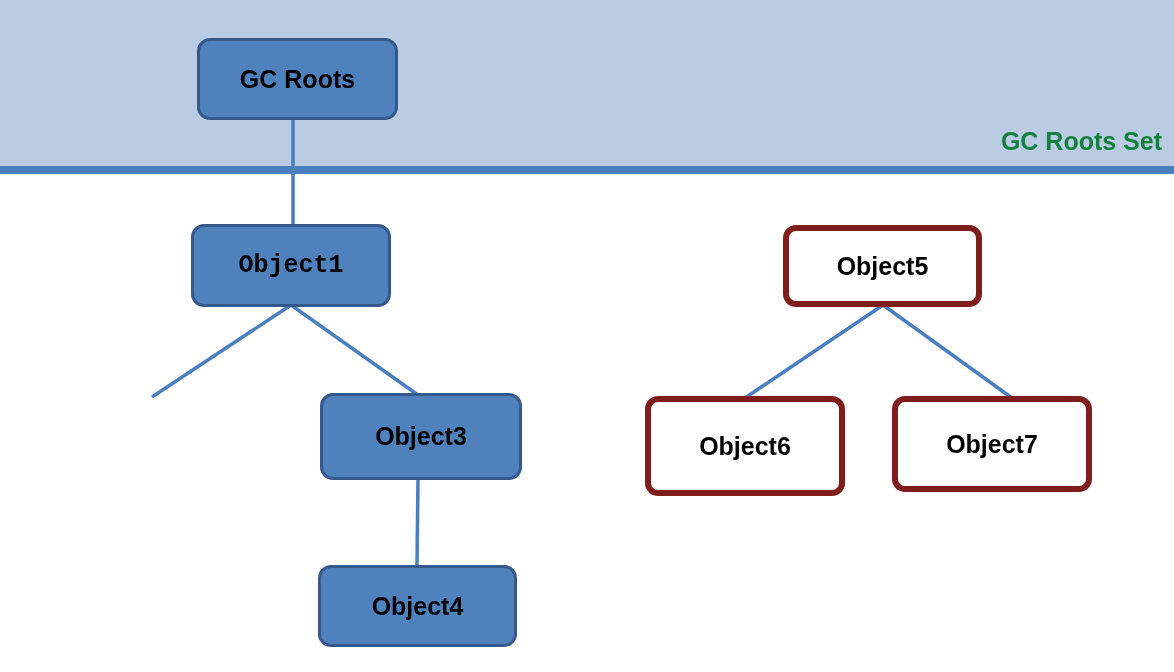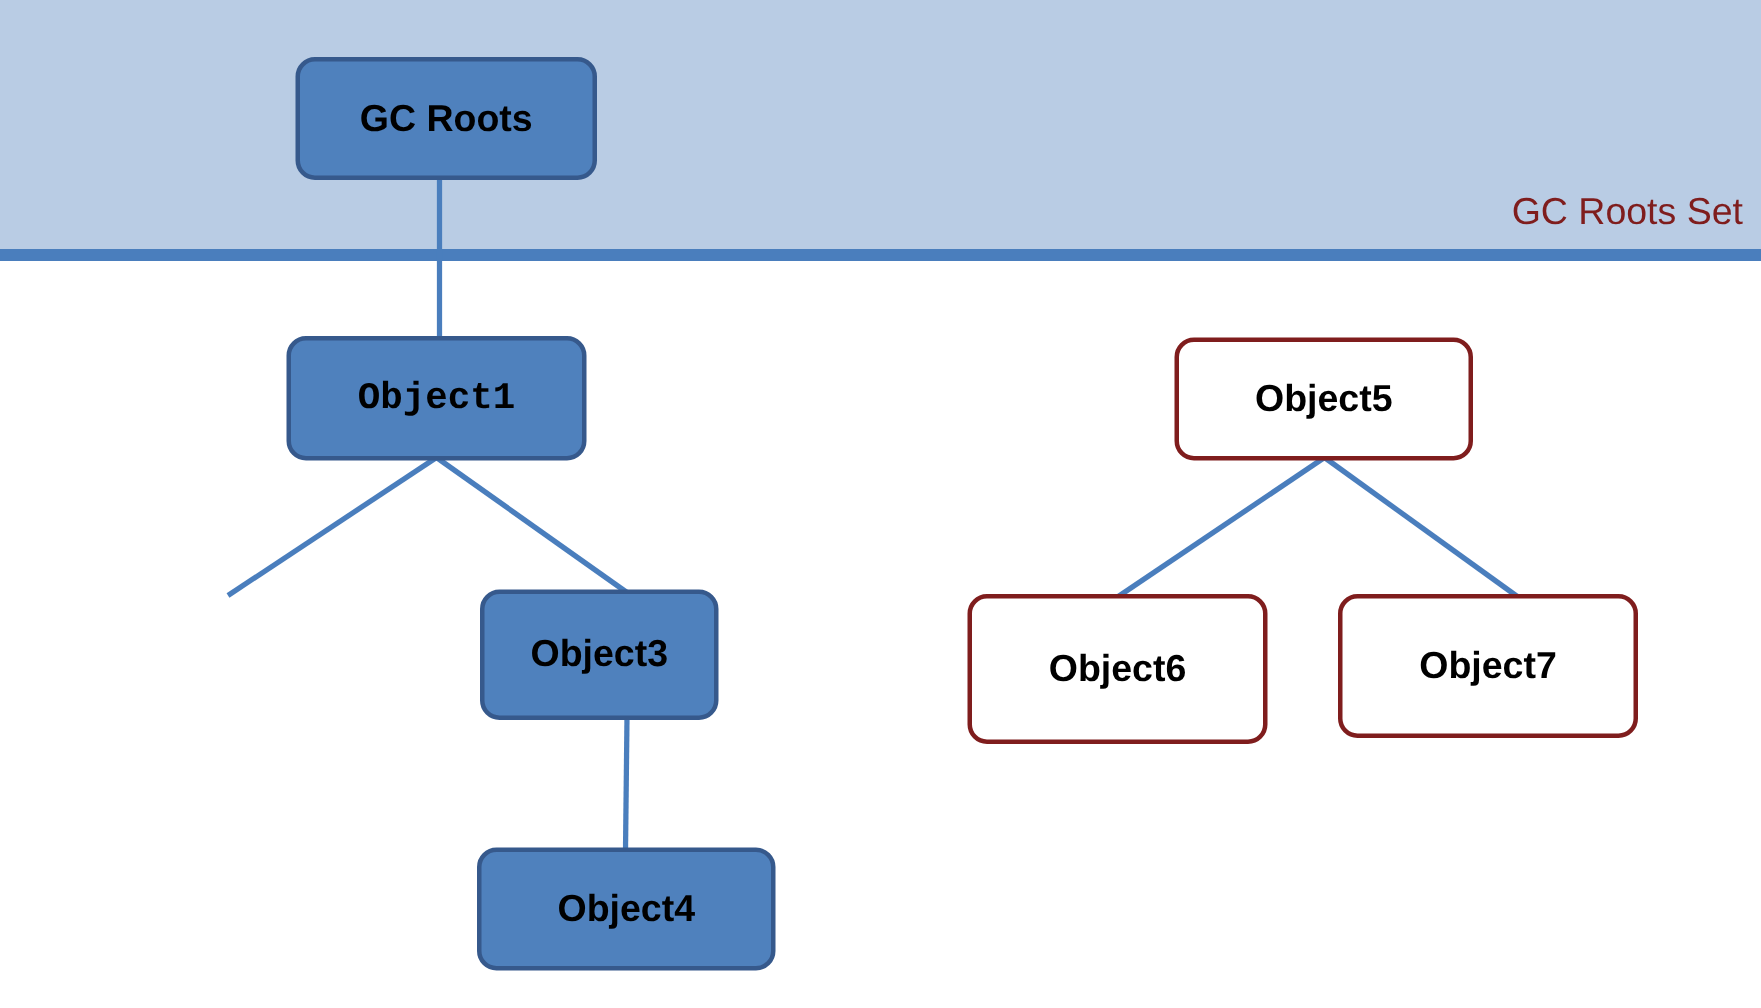--- a/index.html
+++ b/index.html
@@ -27,22 +27,22 @@
     left: 0; top: 166px;
     width: 1174px;
     height: 8px;
     background: #4a7ebd;
   }
   .banner-label {
     position: absolute;
     top: 127px;
     right: 12px;
     font-size: 25px;
-    font-weight: normal;
-    color: #7f1d1d;
+    font-weight: bold;
+    color: #15803d;
     letter-spacing: 0px;
   }
   svg.edges {
     position: absolute;
     left: 0; top: 0;
     width: 1174px;
     height: 672px;
   }
   .node {
     position: absolute;
@@ -54,27 +54,27 @@
     font-size: 25px;
     font-weight: bold;
     color: #000000;
   }
   .node.filled {
     background: #4f81bd;
     border: 3px solid #36598c;
   }
   .node.outline {
     background: #ffffff;
-    border: 3px solid #7f1d1d;
+    border: 6px solid #7f1d1d;
   }
   
   #n-gc-roots { left: 197px; top: 38px;  width: 201px; height: 82px; }
   #n-object1  { left: 191px; top: 224px; width: 200px; height: 83px; font-family: Liberation Mono, monospace; }
   #n-object2  { left: 52px;  top: 395px; width: 201px; height: 85px; }
-  #n-object3  { left: 320px; top: 393px; width: 159px; height: 87px; }
+  #n-object3  { left: 320px; top: 393px; width: 202px; height: 87px; }
   #n-object4  { left: 318px; top: 565px; width: 199px; height: 82px; }
   #n-object5  { left: 783px; top: 225px; width: 199px; height: 82px; }
   #n-object6  { left: 645px; top: 396px; width: 200px; height: 100px; }
   #n-object7  { left: 892px; top: 396px; width: 200px; height: 96px; }
 </style>
 </head>
 <body>
 
 <div class="canvas">
 

